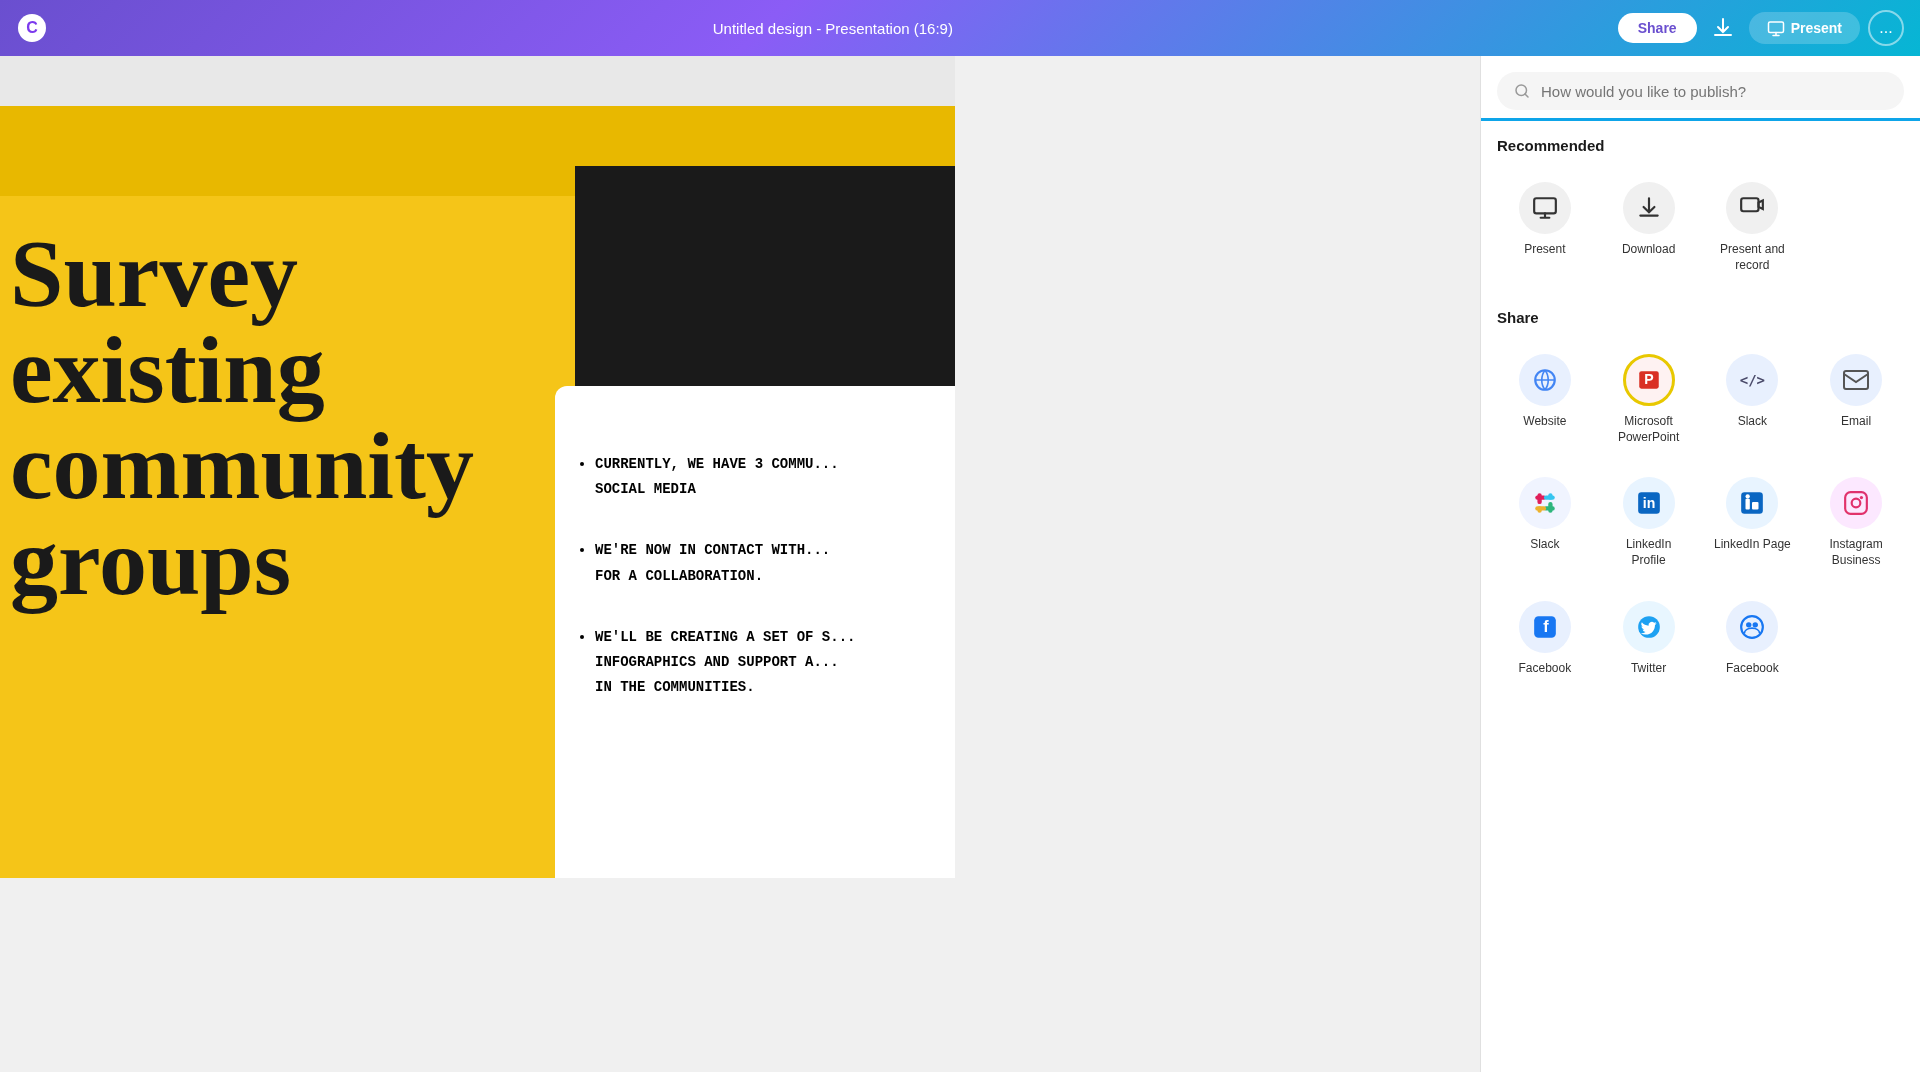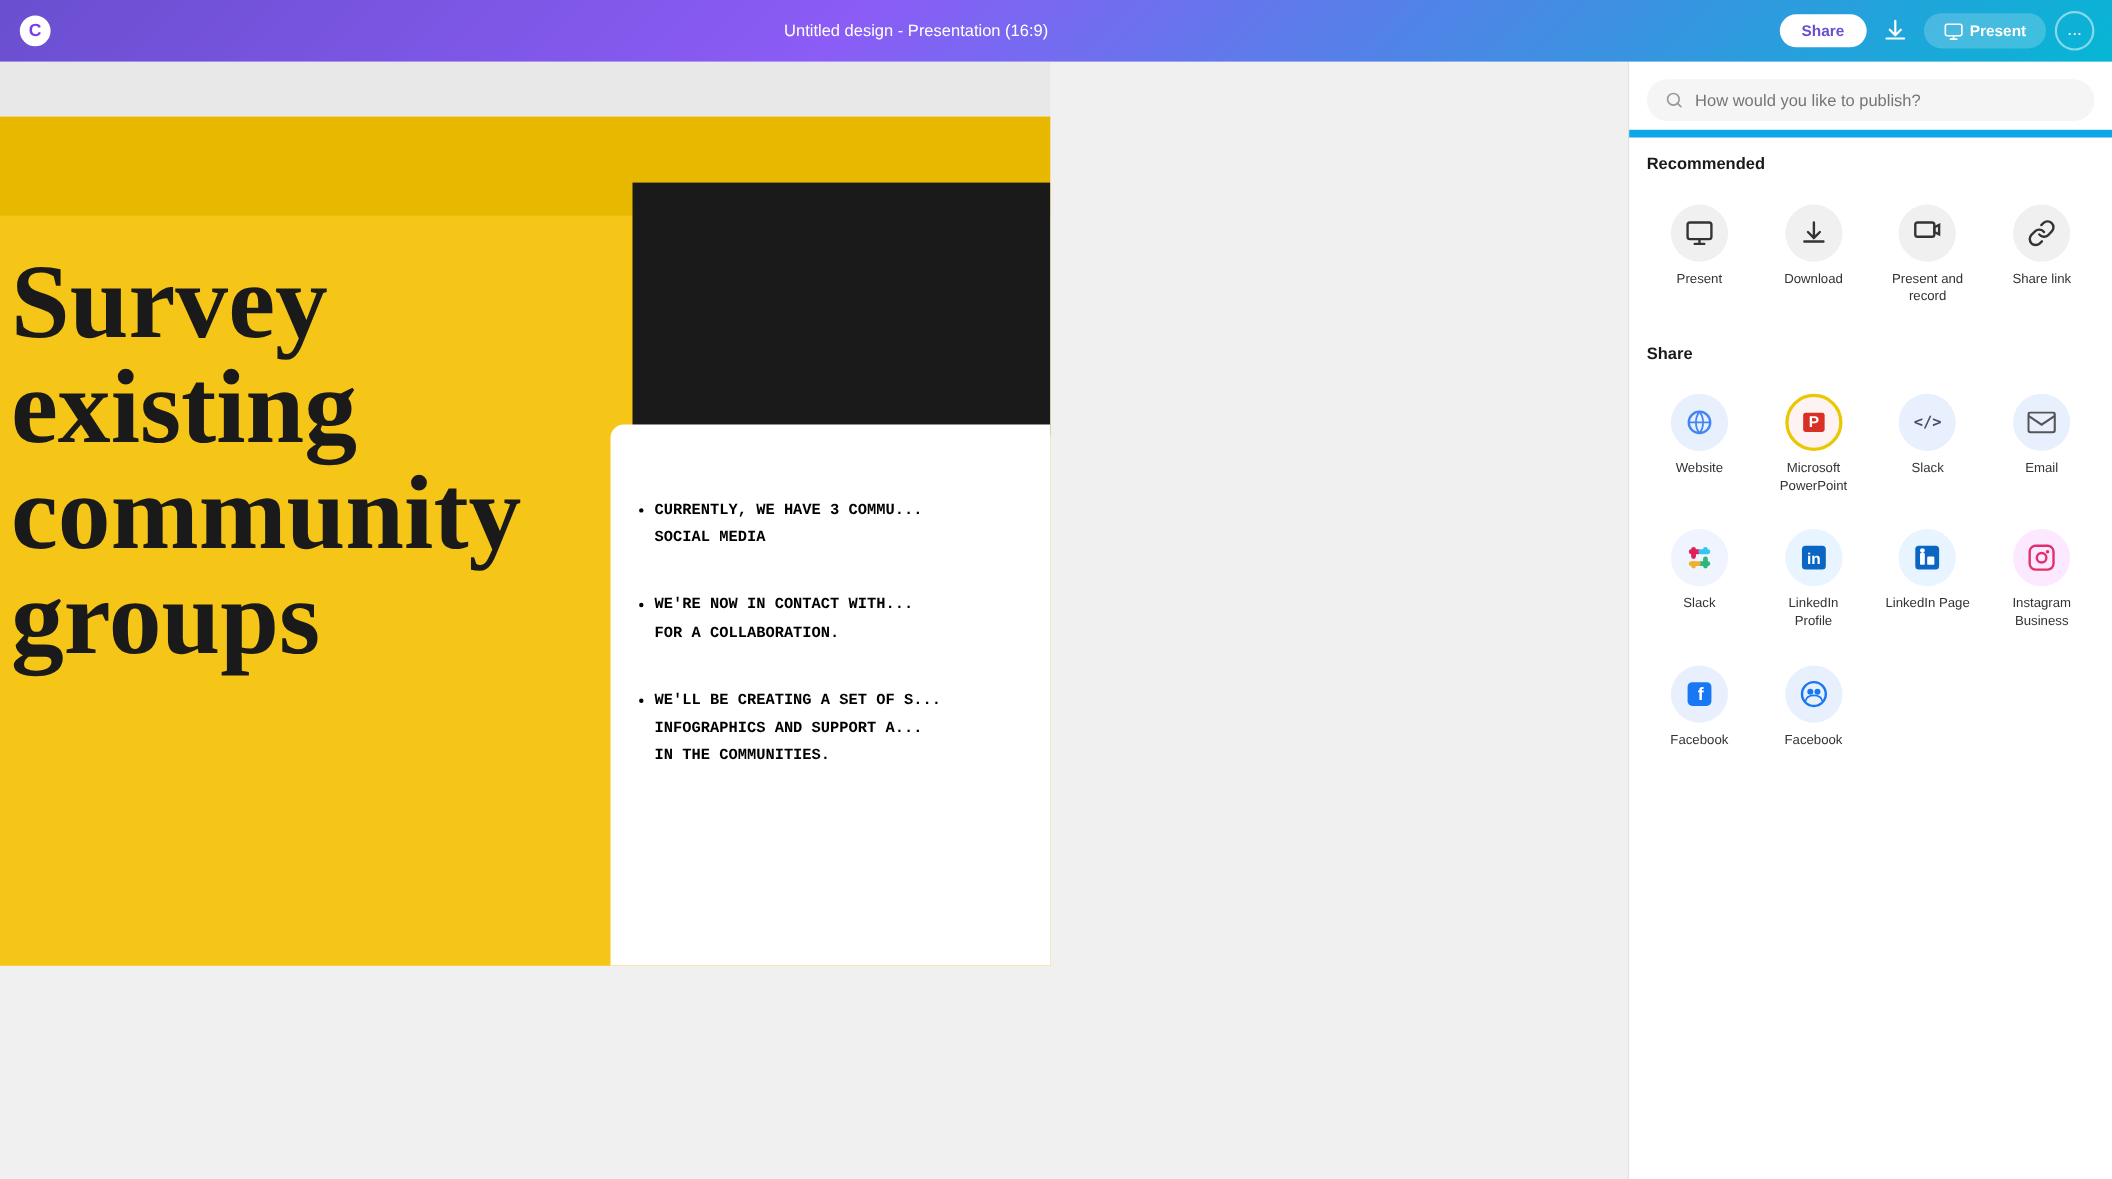--- a/index.html
+++ b/index.html
@@ -73,21 +73,21 @@
 
     
     .right-panel {
       position: absolute; top: 56px; right: 0; width: 440px; bottom: 0;
       background: white; border-left: 1px solid #e0e0e0;
       display: flex; flex-direction: column; overflow: hidden;
     }
 
     
     .search-box {
-      padding: 16px 16px 8px 16px; border-bottom: 7px solid #0ea5e9;
+      padding: 16px 16px 8px 16px; border-bottom: 3px solid #0ea5e9;
     }
     .search-inner {
       display: flex; align-items: center; gap: 10px;
       background: #f5f5f5; border-radius: 24px; padding: 10px 16px;
     }
     .search-inner input {
       border: none; background: transparent; font-size: 15px; color: #666;
       outline: none; flex: 1;
     }
 
@@ -238,29 +238,20 @@
       <div class="icon-item">
         <div class="icon-circle ic-present-record">
           <svg width="26" height="26" viewBox="0 0 24 24" fill="none">
             <rect x="2" y="3" width="16" height="12" rx="2" stroke="#333" stroke-width="2"></rect>
             <path d="M18 7l4-2v8l-4-2V7z" stroke="#333" stroke-width="2"></path>
           </svg>
         </div>
         <span class="icon-label">Present and record</span>
       </div>
 
-      <div class="icon-item">
-        <div class="icon-circle ic-share-link">
-          <svg width="26" height="26" viewBox="0 0 24 24" fill="none">
-            <path d="M10 13a5 5 0 007.54.54l3-3a5 5 0 00-7.07-7.07l-1.72 1.71" stroke="#333" stroke-width="2" stroke-linecap="round"></path>
-            <path d="M14 11a5 5 0 00-7.54-.54l-3 3a5 5 0 007.07 7.07l1.71-1.71" stroke="#333" stroke-width="2" stroke-linecap="round"></path>
-          </svg>
-        </div>
-        <span class="icon-label">Share link</span>
-      </div>
     </div>
 
     <div class="section-title">Share</div>
     <div class="icon-grid">
 
       <div class="icon-item">
         <div class="icon-circle ic-website">
           <svg width="26" height="26" viewBox="0 0 24 24" fill="none">
             <circle cx="12" cy="12" r="9" stroke="#4285f4" stroke-width="2"></circle>
             <path d="M12 3c-2 2.5-3 5-3 9s1 6.5 3 9M12 3c2 2.5 3 5 3 9s-1 6.5-3 9M3 12h18" stroke="#4285f4" stroke-width="1.5"></path>
@@ -355,20 +346,29 @@
       <div class="icon-item">
         <div class="icon-circle ic-facebook">
           <svg width="26" height="26" viewBox="0 0 24 24">
             <rect x="2" y="2" width="20" height="20" rx="4" fill="#1877f2"></rect>
             <text x="13" y="17" text-anchor="middle" font-size="15" font-weight="900" fill="white">f</text>
           </svg>
         </div>
         <span class="icon-label">Facebook</span>
       </div>
 
+      <div class="icon-item">
+        <div class="icon-circle ic-twitter">
+          <svg width="26" height="26" viewBox="0 0 24 24">
+            <circle cx="12" cy="12" r="10" fill="#1da1f2"></circle>
+            <path d="M19 8.5a6 6 0 01-1.7.5 3 3 0 001.3-1.6 6 6 0 01-1.9.7 3 3 0 00-5.1 2.7 8.5 8.5 0 01-6.2-3.1 3 3 0 00.9 4 3 3 0 01-1.3-.4v.1a3 3 0 002.4 2.9 3 3 0 01-1.4.1 3 3 0 002.8 2.1 6 6 0 01-4.4 1.2 8.5 8.5 0 004.6 1.3c5.5 0 8.5-4.6 8.5-8.5v-.4A6 6 0 0019 8.5z" fill="white"></path>
+          </svg>
+        </div>
+        <span class="icon-label">Twitter</span>
+      </div>
 
       <div class="icon-item">
         <div class="icon-circle ic-facebook2">
           <svg width="26" height="26" viewBox="0 0 24 24" fill="none">
             <circle cx="12" cy="12" r="10" stroke="#1877f2" stroke-width="2"></circle>
             <circle cx="9" cy="10" r="2.5" fill="#1877f2"></circle>
             <circle cx="15" cy="10" r="2.5" fill="#1877f2"></circle>
             <path d="M5 18c0-3 3-5 7-5s7 2 7 5" stroke="#1877f2" stroke-width="1.5" fill="none"></path>
           </svg>
         </div>

